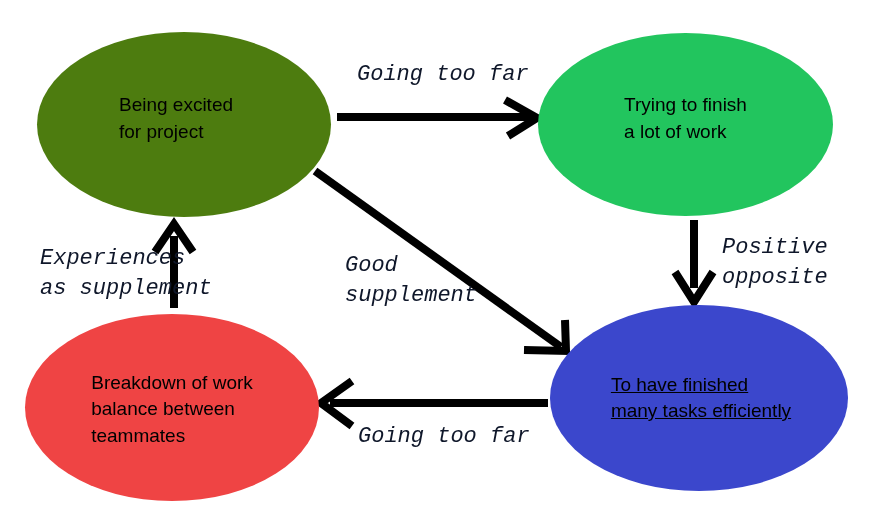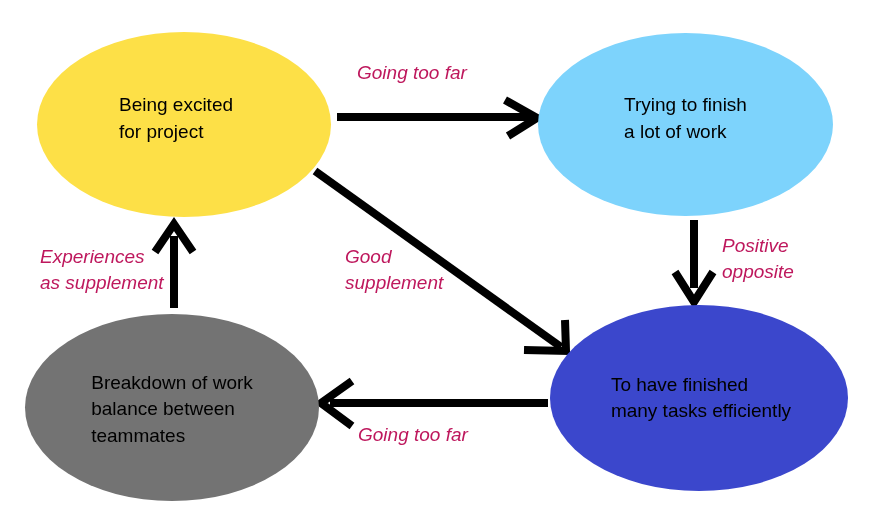--- a/index.html
+++ b/index.html
@@ -37,45 +37,45 @@
     font-family: "Liberation Sans", sans-serif;
     font-size: 19px;
     line-height: 1.38;
     color: #000000;
     text-align: left;
     white-space: pre-line;
     font-weight: 400;
   }
   .edge-label {
     position: absolute;
-    font-family: Liberation Sans, sans-serif;
+    font-family: Liberation Mono, monospace;
     font-style: italic;
     font-weight: 400;
-    font-size: 19px;
+    font-size: 22px;
     line-height: 1.35;
-    color: #be185d;
+    color: #0f172a;
     white-space: pre-line;
     text-align: left;
   }
   
   #node-excited   { left: 37px;  top: 32px;  width: 294px; height: 185px; background: #ED2024; }
   #node-trying    { left: 538px; top: 33px;  width: 295px; height: 183px; background: #22A84C; }
   #node-breakdown { left: 25px;  top: 314px; width: 294px; height: 187px; background: #FAE800; }
-  #node-finished  { left: 550px; top: 305px; width: 298px; height: 186px; background: #3B47CC; }
+  #node-finished  { left: 550px; top: 305px; width: 298px; height: 186px; background: #3B47CC; text-decoration: underline; }
 
   #node-excited   .node-label { transform: translate(-8px, -6px); }
   #node-trying    .node-label { transform: translate(0px, -6px); }
   #node-breakdown .node-label { transform: translate(0px, 2px); }
   #node-finished  .node-label { transform: translate(2px, 0px); }
 
   
   #label-going-too-far-top  { left: 357px; top: 60px; }
   #label-positive-opposite  { left: 722px; top: 224px; margin-top: 9px; }
   #label-experiences        { left: 40px;  top: 244px; }
-  #label-good-supplement    { left: 345px; top: 244px; }
+  #label-good-supplement    { left: 345px; top: 251px; }
   #label-going-too-far-bot  { left: 358px; top: 422px; }
 </style>
 </head>
 <body style="background: rgb(255, 255, 255);">
 
 <div id="canvas" style="background: rgb(255, 255, 255);">
 
   <svg class="svg-layer" viewBox="0 0 870 525">
 
     <g>
@@ -97,31 +97,31 @@
       <line x1="174" y1="308" x2="174" y2="236" stroke="#000000" stroke-width="8" stroke-linecap="butt"></line>
       <polyline points="155,252 174,224 193,252" fill="none" stroke="#000000" stroke-width="8" stroke-linecap="butt" stroke-linejoin="miter"></polyline>
     </g>
 
     <g>
       <line x1="315" y1="171" x2="561" y2="347" stroke="#000000" stroke-width="8" stroke-linecap="butt"></line>
       <polyline points="524,350 566,351 565,320" fill="none" stroke="#000000" stroke-width="8" stroke-linecap="butt" stroke-linejoin="miter"></polyline>
     </g>
   </svg>
 
-  <div class="node" id="node-excited" style="background: #fde047;">
+  <div class="node" id="node-excited" style="background: #4d7c0f;">
     <span class="node-label">Being excited
 for project</span>
   </div>
 
-  <div class="node" id="node-trying" style="background: #7dd3fc;">
+  <div class="node" id="node-trying" style="background: #22c55e;">
     <span class="node-label">Trying to finish
 a lot of work</span>
   </div>
 
-  <div class="node" id="node-breakdown" style="background: #737373;">
+  <div class="node" id="node-breakdown" style="background: #ef4444;">
     <span class="node-label">Breakdown of work
 balance between
 teammates</span>
   </div>
 
   <div class="node" id="node-finished" style="background: rgb(59, 71, 204);">
     <span class="node-label">To have finished
 many tasks efficiently</span>
   </div>
 

